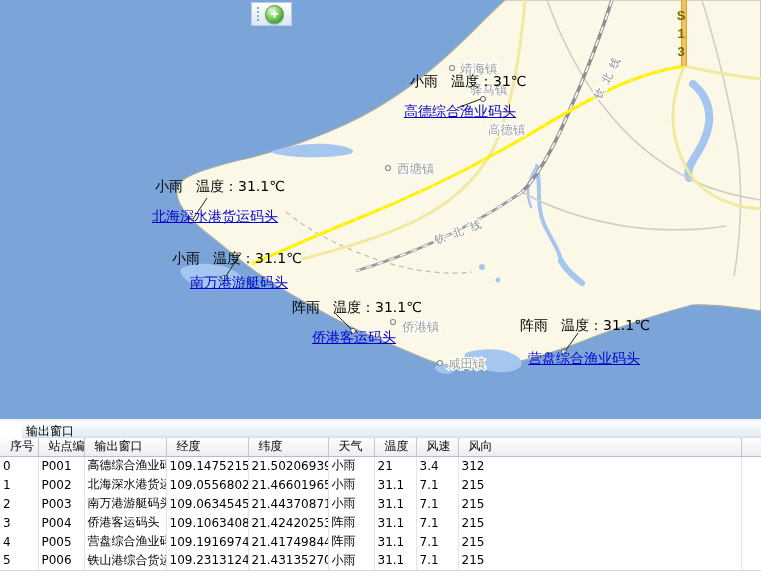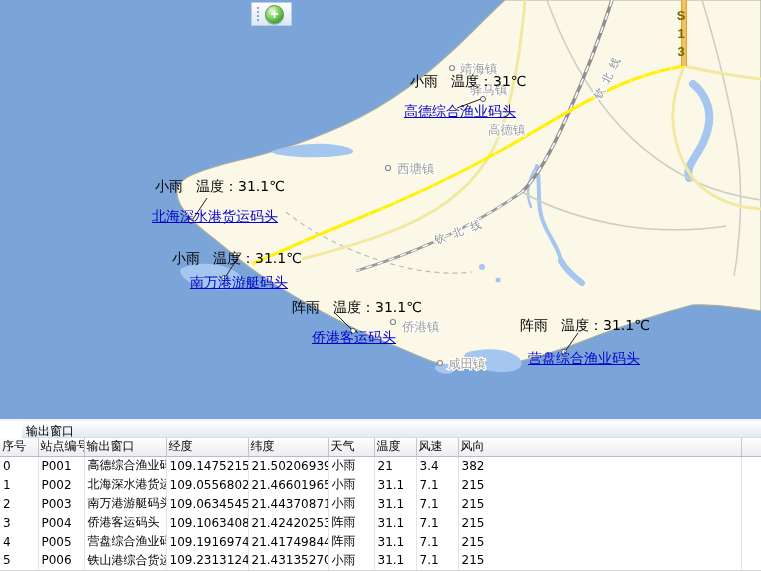--- a/index.html
+++ b/index.html
@@ -31,21 +31,21 @@
              box-shadow:0 1px 1px rgba(0,0,0,.25); }
 
   
   .output { position:absolute; left:0; top:419px; width:761px; height:153px;
             background:#fff; border-top:2px solid #F0F4F9; }
   .output-title { height:17px; background:linear-gradient(#FFFFFF,#E1E9F3);
                   border-bottom:1px solid #D6DDE5; font-size:12px; color:#000;
                   padding:2px 0 0 4px;margin-left:22px; }
   table { width:761px; table-layout:fixed; border-collapse:collapse;
           font-family:"DejaVu Sans", sans-serif; font-size:12px; color:#000; }
-  th { height:18px; font-weight:normal; text-align:left; padding:0 2px;
+  th { height:18px; font-weight:normal; text-align:left; padding:0 10px;
        background:linear-gradient(#FDFDFE,#EBEDF1);
        border-right:1px solid #C6C6C6; border-bottom:1px solid #B9BDC3;
        overflow:hidden; white-space:nowrap; }
   td { height:19px; padding:0 3px; border-right:1px solid #E4E4E4;
        overflow:hidden; white-space:nowrap; background:#fff; }
   tbody tr:last-child td { border-bottom:1px solid #D8D8D8; }
 </style>
 </head>
 <body>
 
@@ -207,21 +207,21 @@
     <tbody id="stations-tbody">
         <tr>
           <td>0</td>
           <td>P001</td>
           <td>高德综合渔业码头</td>
           <td>109.147521524769</td>
           <td>21.5020693970949</td>
           <td>小雨</td>
           <td>21</td>
           <td>3.4</td>
-          <td>382</td>
+          <td>312</td>
           <td></td>
         </tr>
         <tr>
           <td>1</td>
           <td>P002</td>
           <td>北海深水港货运码头</td>
           <td>109.055680231721</td>
           <td>21.4660196505596</td>
           <td>小雨</td>
           <td>31.1</td>

